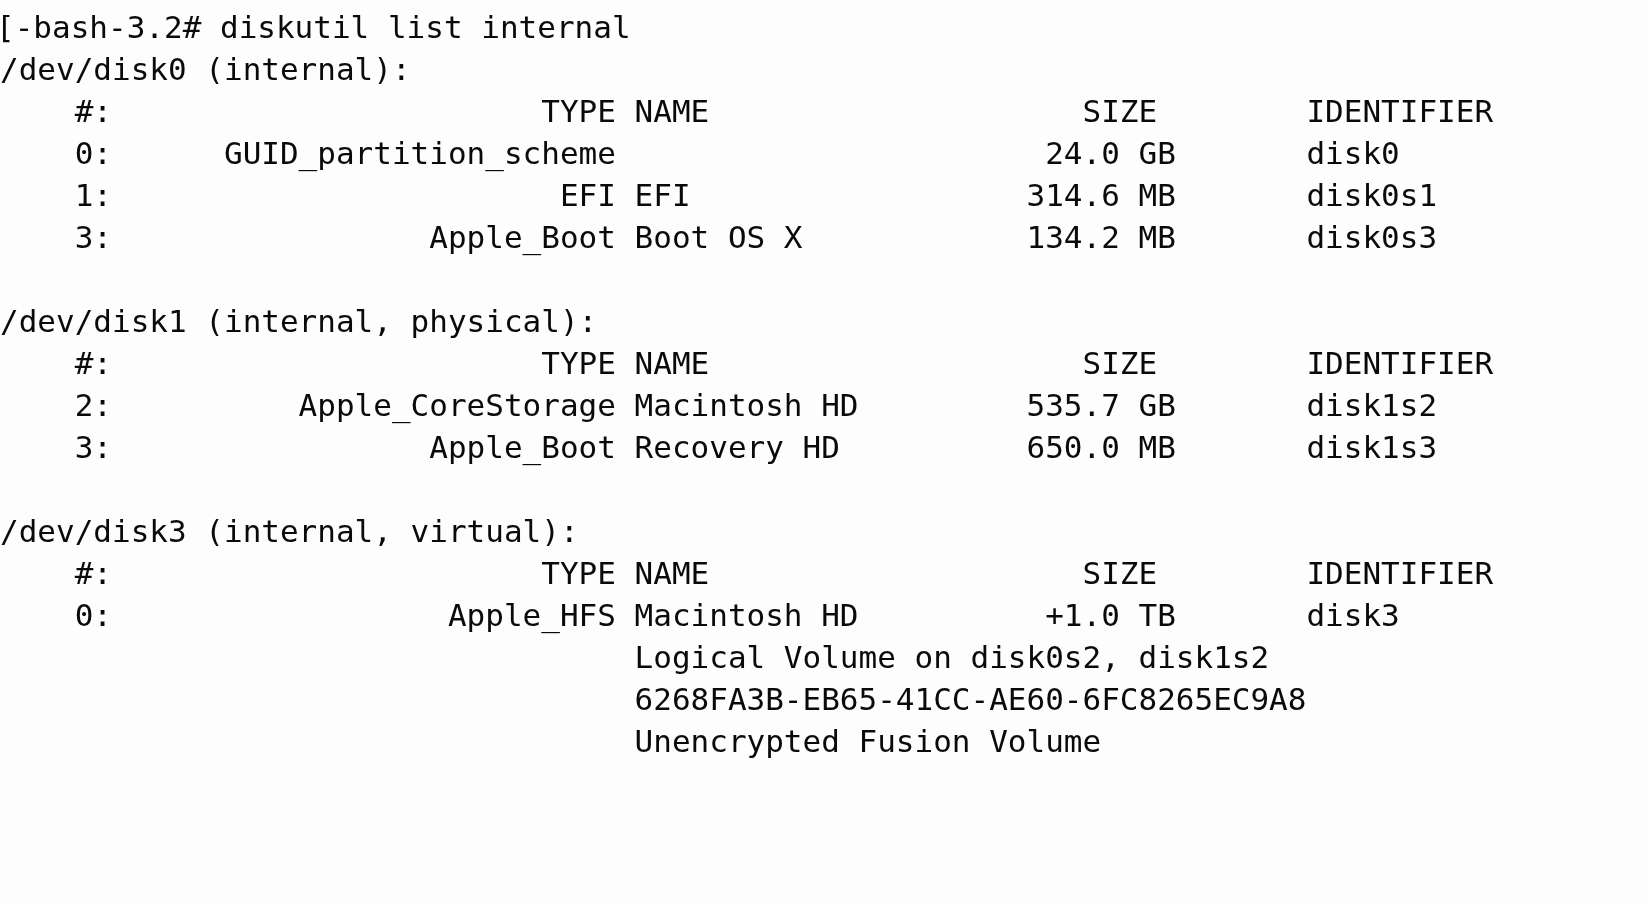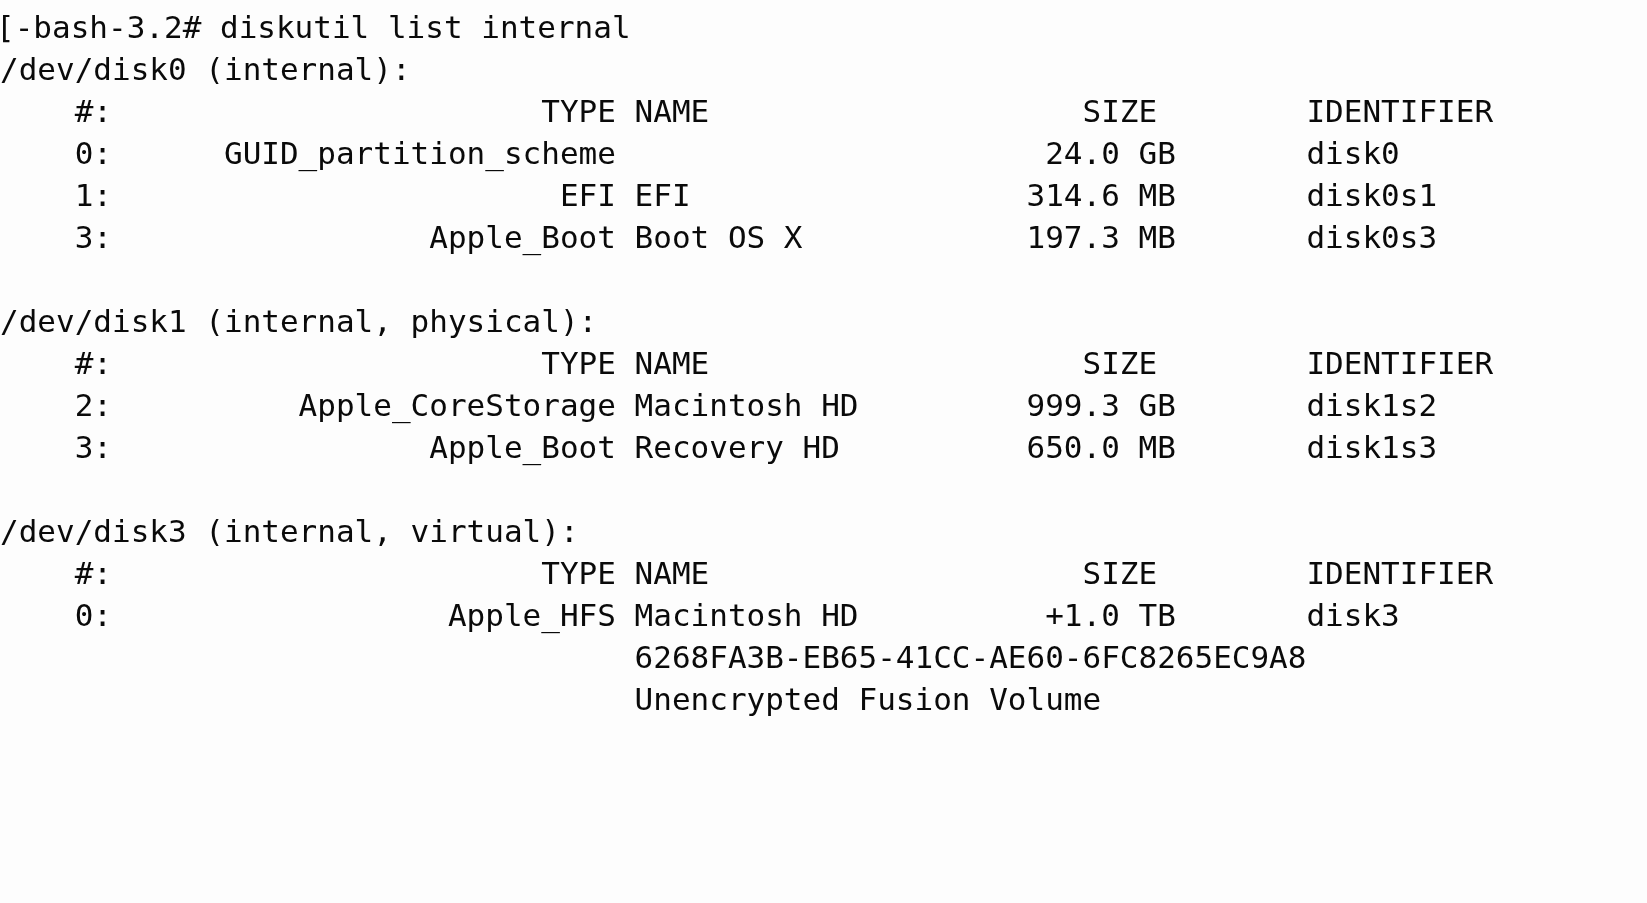--- a/index.html
+++ b/index.html
@@ -44,26 +44,27 @@
 </head>
 <body>
 
 <div id="terminal">
   <div id="screen">
       <span class="line prompt-line">[-bash-3.2# diskutil list internal</span>
       <span class="line">/dev/disk0 (internal):</span>
       <span class="line">    #:                       TYPE NAME                    SIZE        IDENTIFIER</span>
       <span class="line">    0:      GUID_partition_scheme                       24.0 GB       disk0</span>
       <span class="line">    1:                        EFI EFI                  314.6 MB       disk0s1</span>
-      <span class="line">    3:                 Apple_Boot Boot OS X            197.3 MB       disk0s3</span>
+      <span class="line">    3:                 Apple_Boot Boot OS X            134.2 MB       disk0s3</span>
       <span class="line blank">&nbsp;</span>
       <span class="line">/dev/disk1 (internal, physical):</span>
       <span class="line">    #:                       TYPE NAME                    SIZE        IDENTIFIER</span>
-      <span class="line">    2:          Apple_CoreStorage Macintosh HD         999.3 GB       disk1s2</span>
+      <span class="line">    2:          Apple_CoreStorage Macintosh HD         535.7 GB       disk1s2</span>
       <span class="line">    3:                 Apple_Boot Recovery HD          650.0 MB       disk1s3</span>
       <span class="line blank">&nbsp;</span>
       <span class="line">/dev/disk3 (internal, virtual):</span>
       <span class="line">    #:                       TYPE NAME                    SIZE        IDENTIFIER</span>
       <span class="line">    0:                  Apple_HFS Macintosh HD          +1.0 TB       disk3</span>
+      <span class="line">                                  Logical Volume on disk0s2, disk1s2</span>
       <span class="line">                                  6268FA3B-EB65-41CC-AE60-6FC8265EC9A8</span>
       <span class="line">                                  Unencrypted Fusion Volume</span>
     </div>
 </div>
 
 </body></html>

